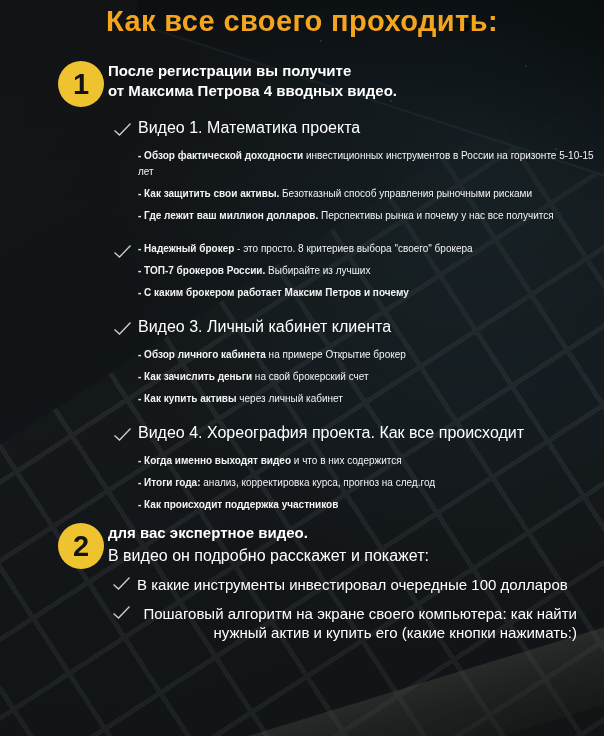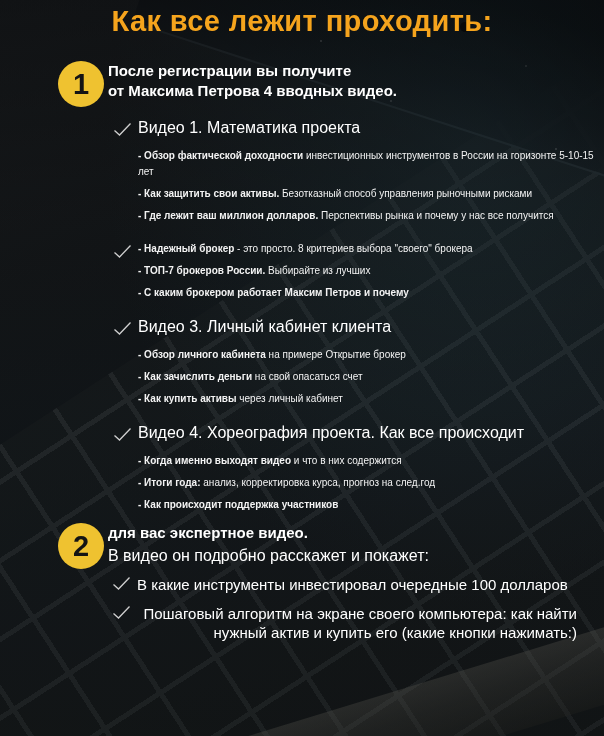--- a/index.html
+++ b/index.html
@@ -119,21 +119,21 @@
   <div class="bg-layer kbd"></div>
   <div class="bg-layer edge-band"></div>
   <div class="bg-layer bezel"></div>
   <div class="bg-layer teal-glow"></div>
   <div class="bg-layer cam-dot"></div>
   <div class="bg-layer specks"></div>
   <div class="bg-layer shade"></div>
 
   <div class="content">
 
-    <div class="section-title">Как все лежит проходить:</div>
+    <div class="section-title">Как все своего проходить:</div>
 
     <div class="step step1">
       <div class="step-num">1</div>
       <div class="step-body">
         <div class="step-intro">
           <div>После регистрации вы получите</div>
           <div>от Максима Петрова 4 вводных видео.</div>
         </div>
       </div>
     </div>
@@ -169,21 +169,21 @@
 
       <div class="video-item">
         <span class="check">
           <svg width="19" height="15" viewBox="0 0 19 15">
               <path d="M1.5 8.5 L6.5 13 L17.5 1.5" fill="none" stroke="currentColor" stroke-width="1.3"></path>
             </svg>
         </span>
         <div class="v-body">
           <div class="v-title">Видео 3. Личный кабинет клиента</div>
           <div class="point"><b>- Обзор личного кабинета</b><span> на примере Открытие брокер</span></div>
-          <div class="point"><b>- Как зачислить деньги</b><span> на свой опасаться счет</span></div>
+          <div class="point"><b>- Как зачислить деньги</b><span> на свой брокерский счет</span></div>
           <div class="point"><b>- Как купить активы</b><span> через личный кабинет</span></div>
         </div>
       </div>
 
       <div class="video-item">
         <span class="check">
           <svg width="19" height="15" viewBox="0 0 19 15">
               <path d="M1.5 8.5 L6.5 13 L17.5 1.5" fill="none" stroke="currentColor" stroke-width="1.3"></path>
             </svg>
         </span>

